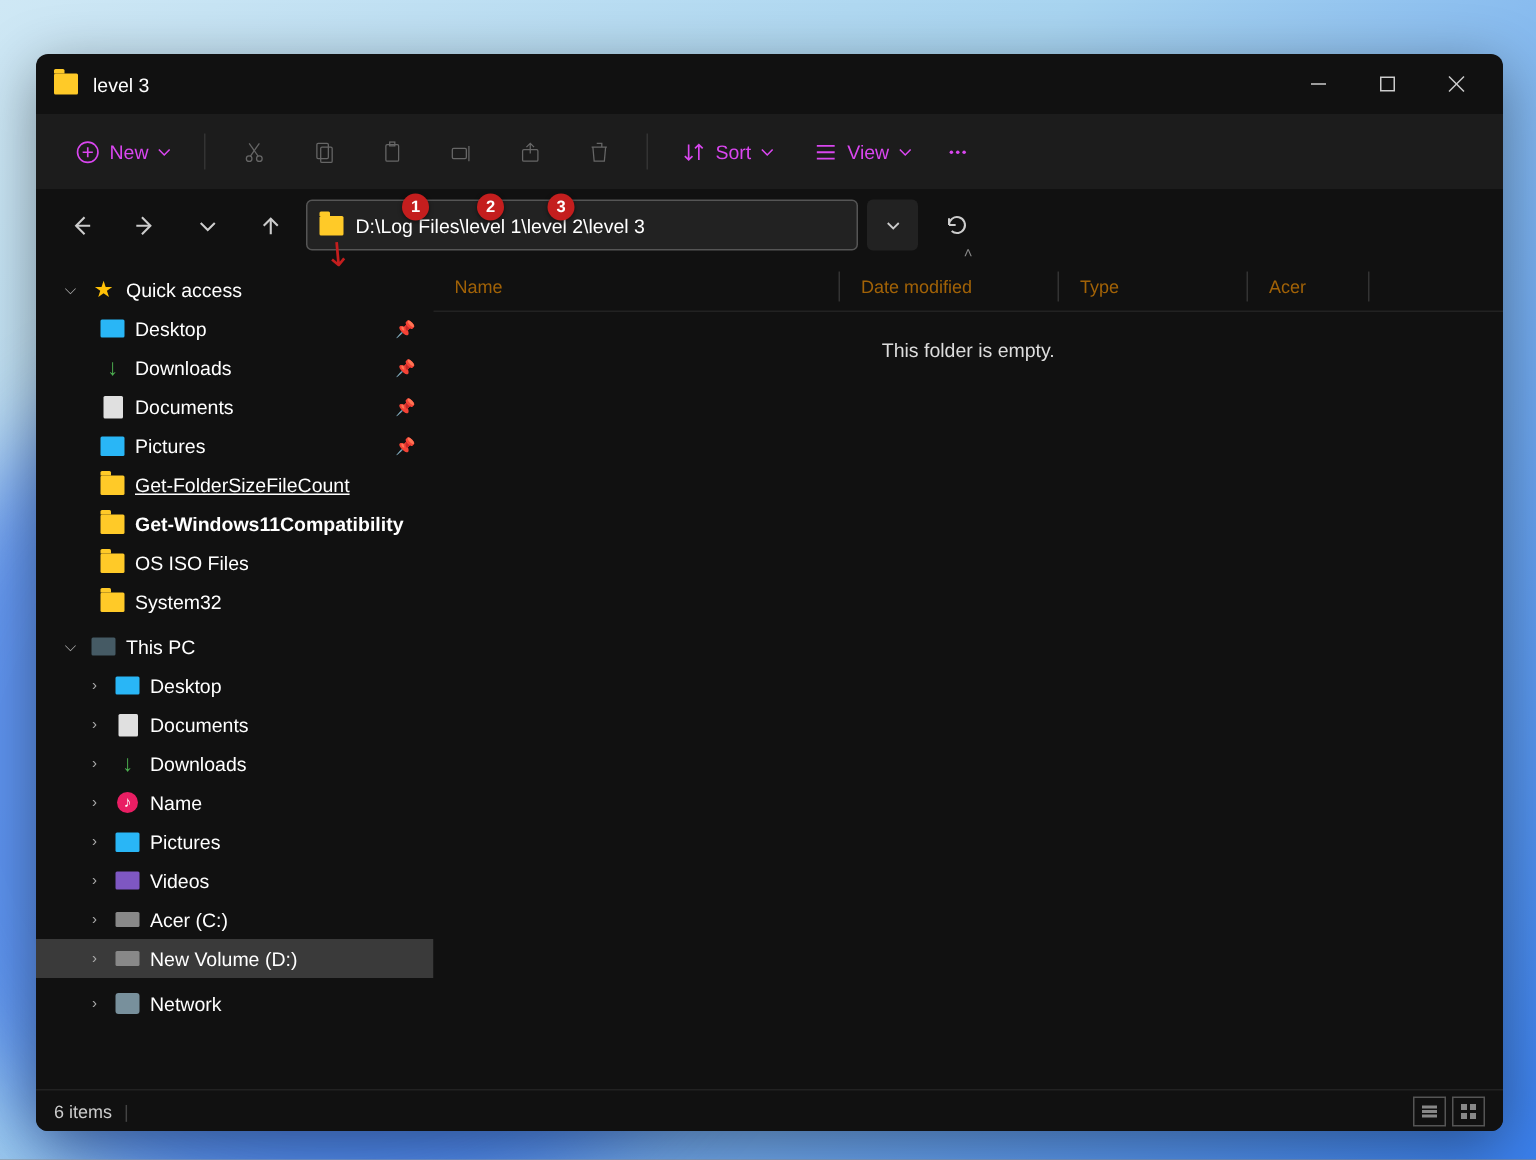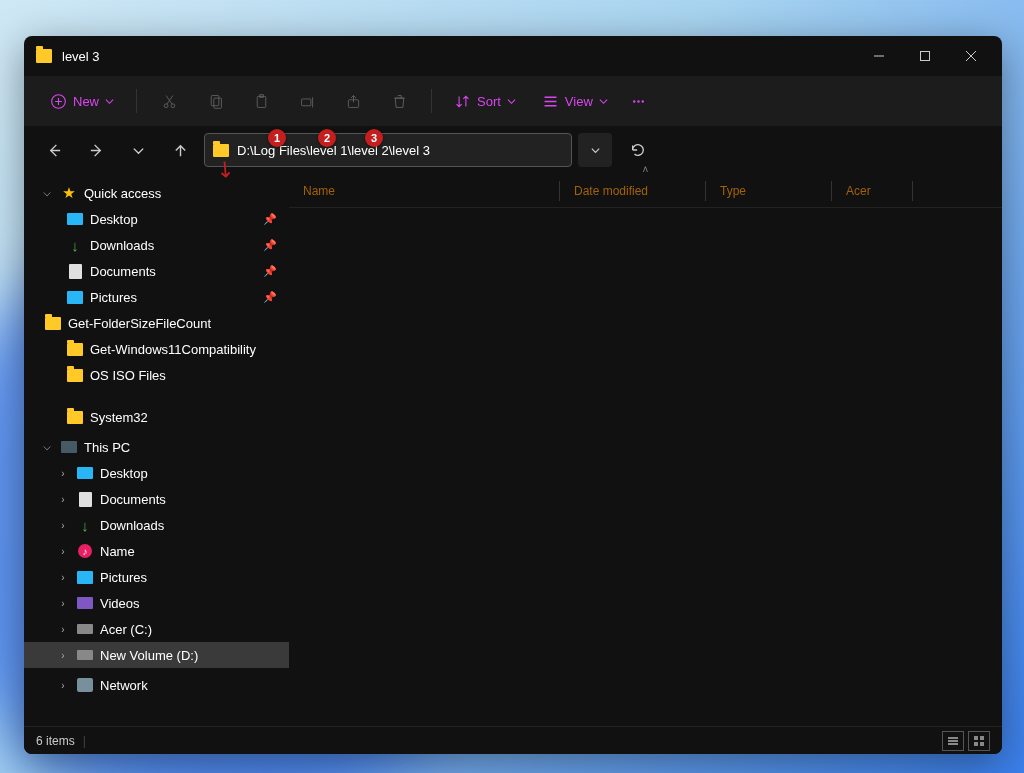--- a/index.html
+++ b/index.html
@@ -240,39 +240,39 @@
             <span class="sb-lbl">Documents</span>
             <span class="pin">📌</span>
           </div>
           <div class="sb-item" style="padding-left: 42px;">
             <span class="sb-ico">
               <span class="fi-pic"></span>
             </span>
             <span class="sb-lbl">Pictures</span>
             <span class="pin">📌</span>
           </div>
-          <div class="sb-item" style="padding-left: 20px;">
+          <div class="sb-item" style="padding-left: 42px; text-decoration: underline;">
             <span class="sb-ico">
               <span class="fi-folder"></span>
             </span>
             <span class="sb-lbl">Get-FolderSizeFileCount</span>
           </div>
-          <div class="sb-item" style="padding-left: 42px;">
+          <div class="sb-item" style="padding-left: 42px; font-weight: bold;">
             <span class="sb-ico">
               <span class="fi-folder"></span>
             </span>
             <span class="sb-lbl">Get-Windows11Compatibility</span>
           </div>
           <div class="sb-item" style="padding-left: 42px;">
             <span class="sb-ico">
               <span class="fi-folder"></span>
             </span>
             <span class="sb-lbl">OS ISO Files</span>
           </div>
-          <div class="sb-item" style="padding-left: 42px; margin-top: 16px;">
+          <div class="sb-item" style="padding-left: 42px;">
             <span class="sb-ico">
               <span class="fi-folder"></span>
             </span>
             <span class="sb-lbl">System32</span>
           </div>
         </div>
       <div style="height:4px"></div>
       <div class="sb-item" style="padding-left:16px">
         <span class="sb-chev">⌵</span>
         <span class="sb-ico">
@@ -353,20 +353,21 @@
         <div class="chv">˄</div>
         <div class="col" style="width:270px">Name</div>
           <div class="cdiv"></div>
         <div class="col" style="width:145px">Date modified</div>
           <div class="cdiv"></div>
         <div class="col" style="width:125px">Type</div>
           <div class="cdiv"></div>
         <div class="col" style="width:80px">Acer</div>
           <div class="cdiv"></div>
       </div>
+      <div class="empty">This folder is empty.</div>
     </div>
   </div>
 
   <div class="status">
     <span>6 items</span>
     <span style="margin:0 8px;color:#444">|</span>
     <div class="spacer"></div>
     <div class="viewbtns">
       <div class="viewbtn">
           <svg viewBox="0 0 12 12" style="width:12px;height:12px">

